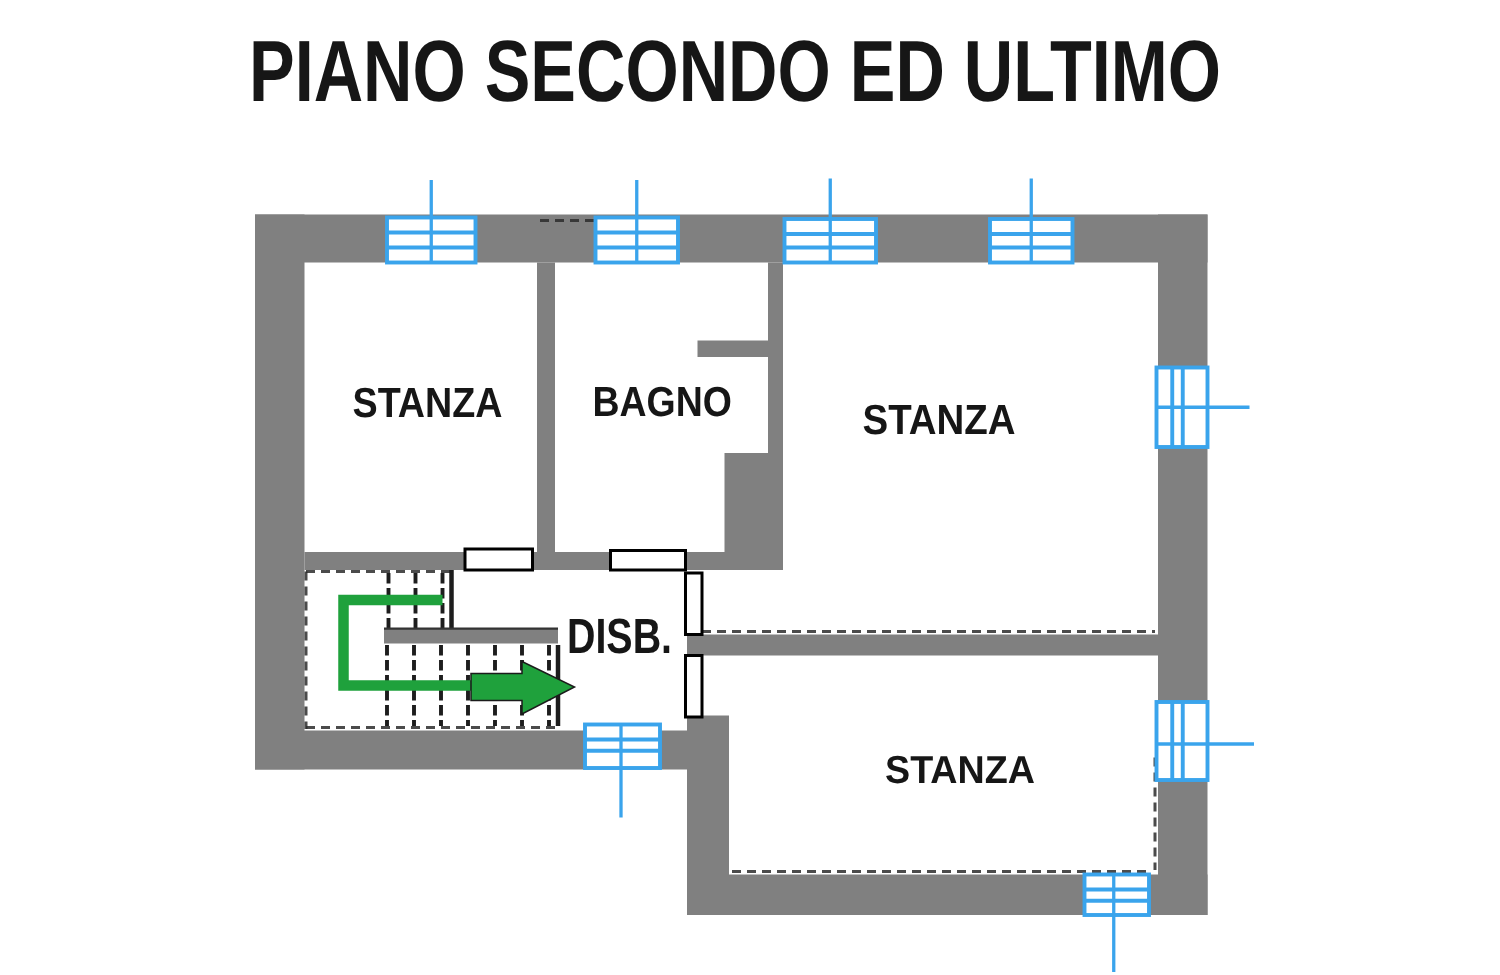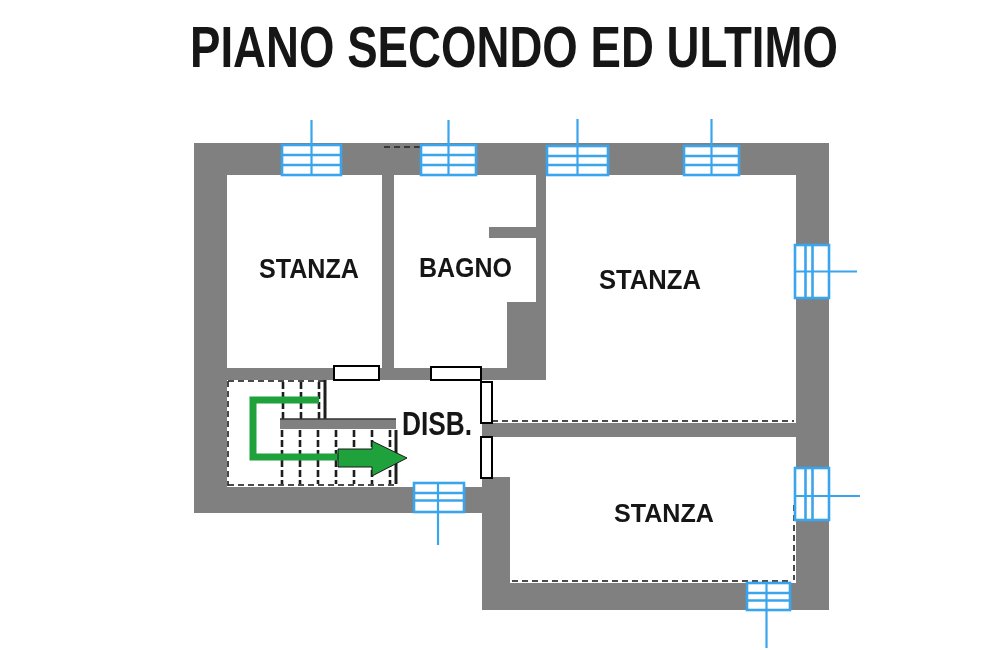--- a/index.html
+++ b/index.html
@@ -2,21 +2,20 @@
 <html style="--wall: #808080; --window: #3aa4ec; --arrow: #1fa13c; --label: #161616; --stair: #1d1d1d; --door-outline: #000000; --background: #ffffff;"><head>
 <meta charset="utf-8">
 <style>
   html,body{margin:0;padding:0;background:#fff;}
   .canvas{
     position:relative;
     width:876px;height:650px;
     background:var(--background,#fff);
     font-family:"Liberation Sans",sans-serif;
     overflow:hidden;
-    margin-left:24px;
   }
   svg{display:block;}
   .wall{fill:var(--wall,#808080);stroke:none;}
   .door{fill:#ffffff;stroke:var(--door-outline,#000);stroke-width:2;}
   .win-box{fill:#ffffff;stroke:var(--window,#3aa4ec);stroke-width:2.6;}
   .win-line{fill:none;stroke:var(--window,#3aa4ec);stroke-width:2.6;}
   .win-tick{fill:none;stroke:var(--window,#3aa4ec);stroke-width:2.2;}
   .tread{stroke:var(--stair,#1d1d1d);stroke-width:2.6;stroke-dasharray:7 3;fill:none;}
   .tread-border{stroke:var(--stair,#1d1d1d);stroke-width:3;fill:none;}
   .sketch{stroke:#2b2b2b;stroke-width:2;stroke-dasharray:6 4;fill:none;opacity:.85;}

